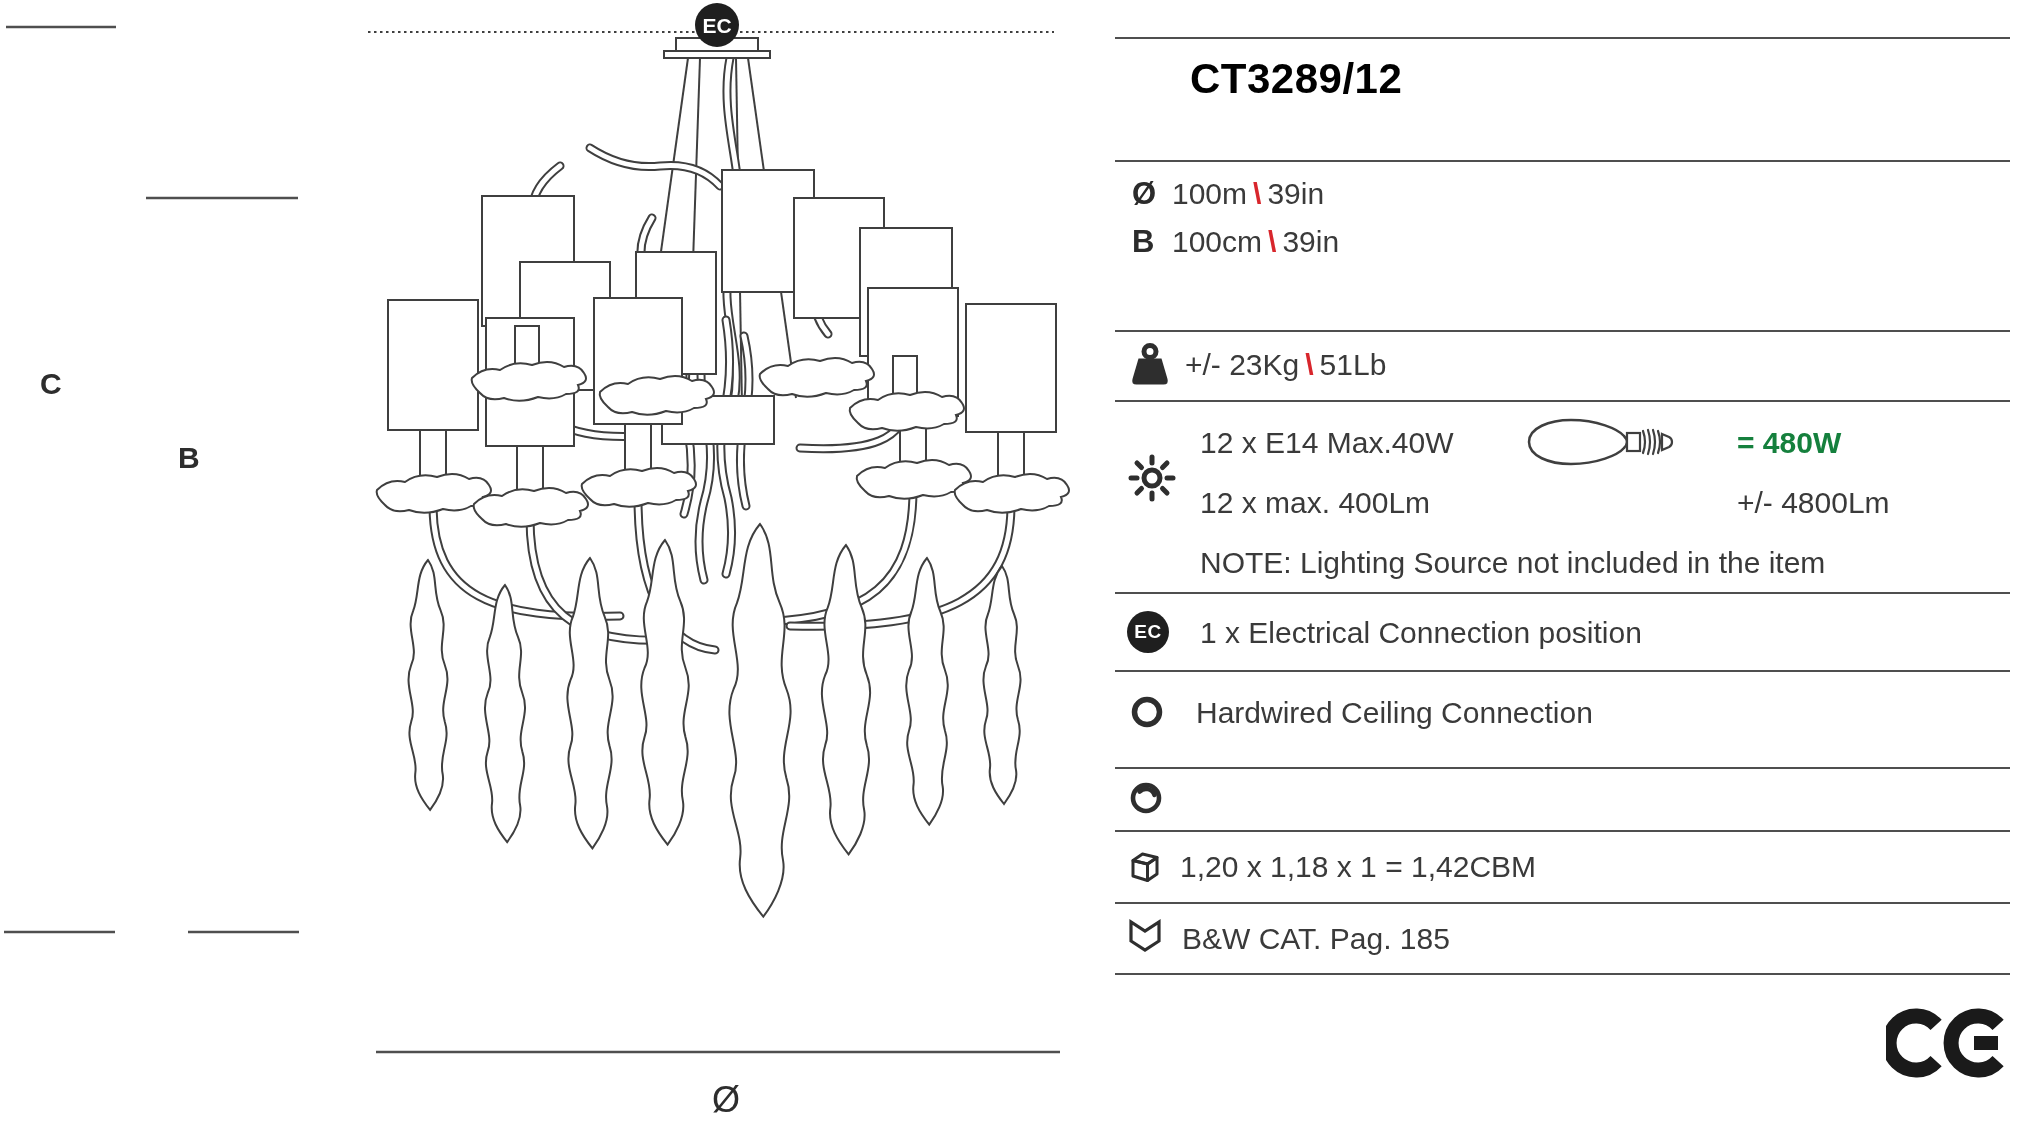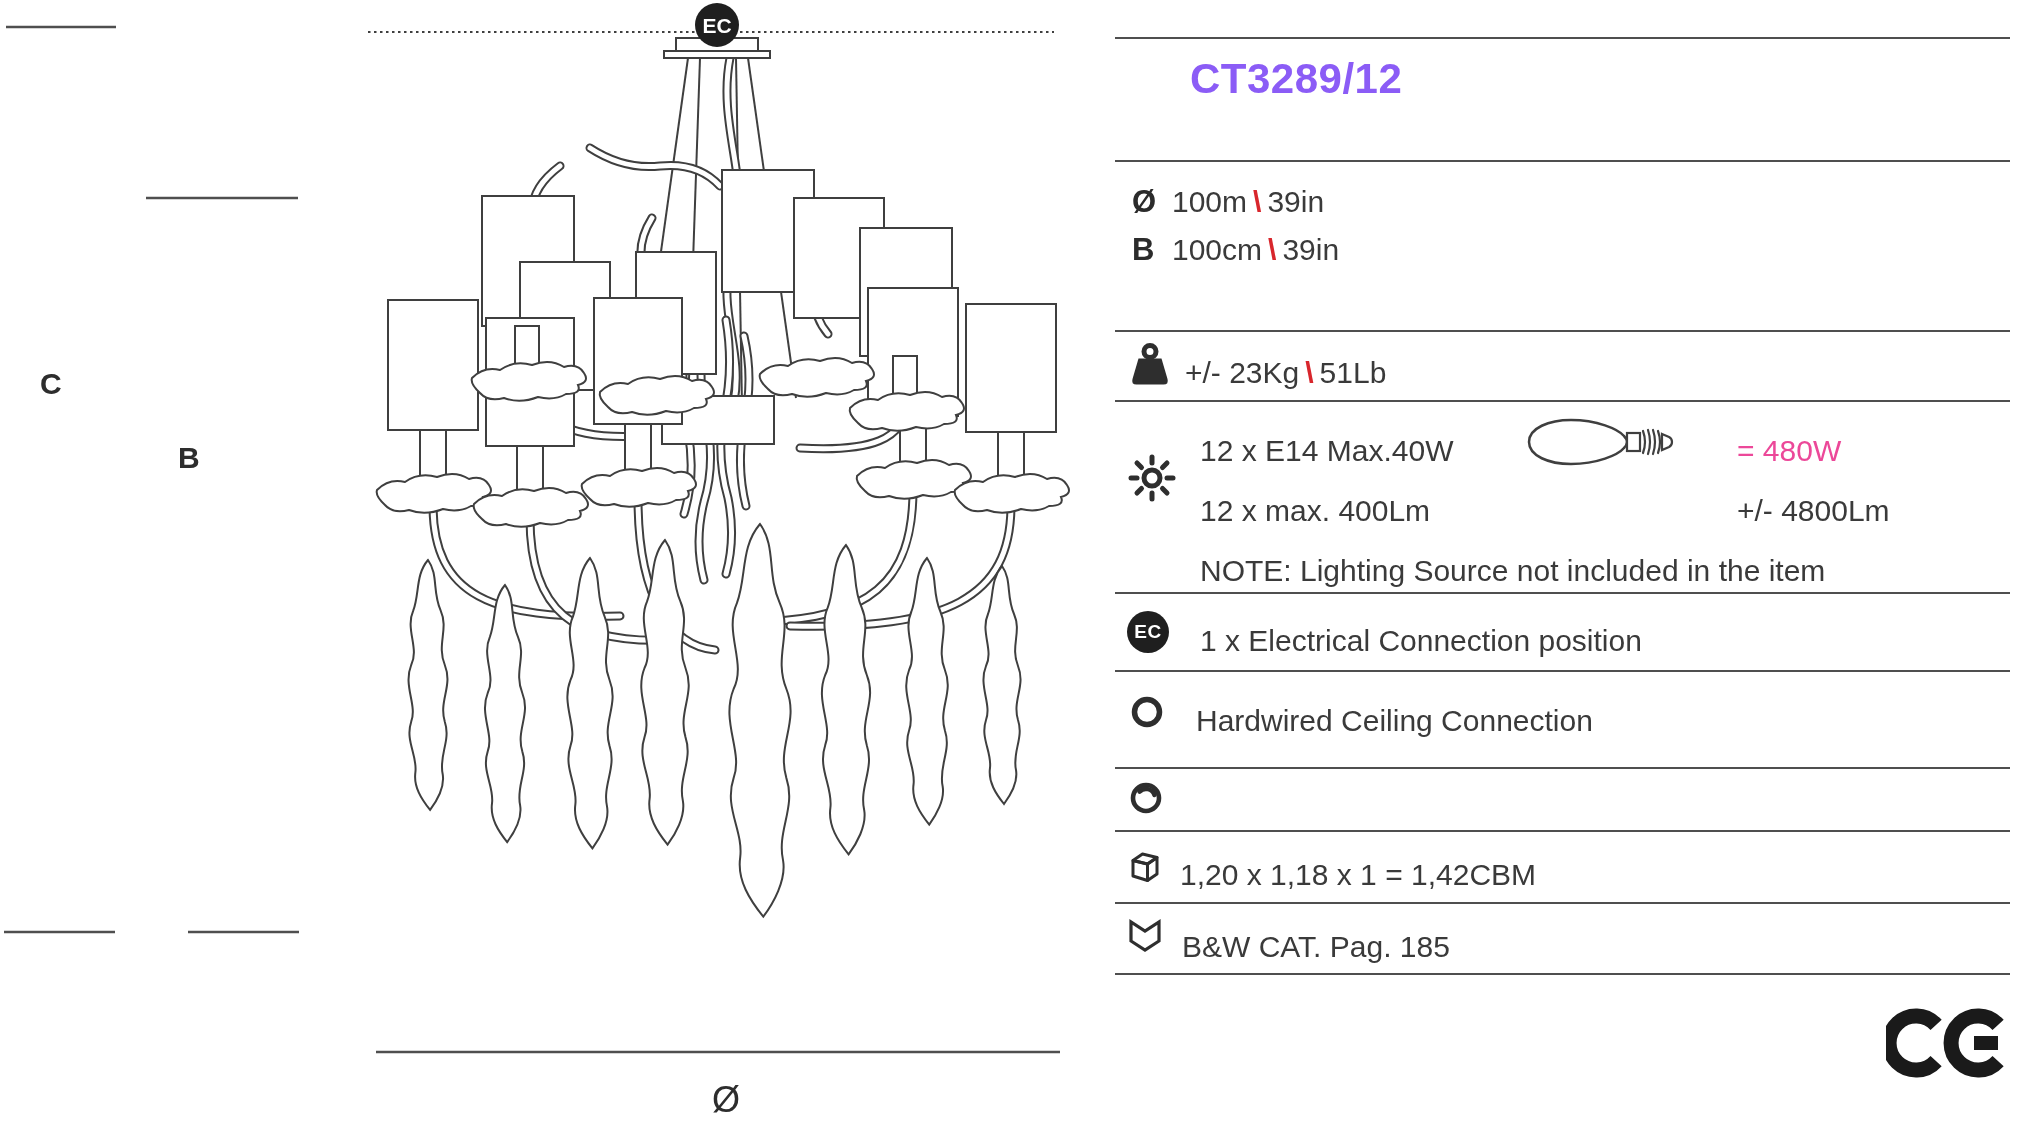--- a/index.html
+++ b/index.html
@@ -9,23 +9,23 @@
   
   svg text{font-family:"Liberation Sans","DejaVu Sans",sans-serif;}
   .ln{fill:none;stroke:#3f3f3f;stroke-width:2;}
   .wh{fill:#fff;stroke:#3f3f3f;stroke-width:2;}
   .dim{stroke:#4f4f4f;stroke-width:2.4;}
   .tube-out{fill:none;stroke:#3f3f3f;stroke-width:9;stroke-linecap:round;}
   .tube-in{fill:none;stroke:#fff;stroke-width:5;stroke-linecap:round;}
   .dimlabel{font-weight:700;font-size:30px;fill:#2d2d2d;}
   
   .rule{position:absolute;left:1115px;width:895px;height:2px;background:#4f4f4f;}
-  .title{font-size:42px;font-weight:700;color:#8b5cf6;letter-spacing:.5px;}
-  .txt{font-size:30px;color:#3a3a3a;white-space:nowrap;margin-top:8px;}
-  .bold{font-weight:400;color:#ec4899;}
+  .title{font-size:42px;font-weight:700;color:#000000;letter-spacing:.5px;}
+  .txt{font-size:30px;color:#3a3a3a;white-space:nowrap;}
+  .bold{font-weight:700;color:#15803d;}
   .key{font-size:31px;font-weight:700;color:#2b2b2b;display:inline-block;width:40px;}
   .sep{color:#d8262c;font-weight:700;padding:0 6px;}
   .ec-badge{width:42px;height:42px;border-radius:50%;background:#1f1f1f;display:flex;
             align-items:center;justify-content:center;color:#fff;font-size:19px;font-weight:700;letter-spacing:.5px;}
 </style>
 </head>
 <body>
 
 <div id="sheet">
 

